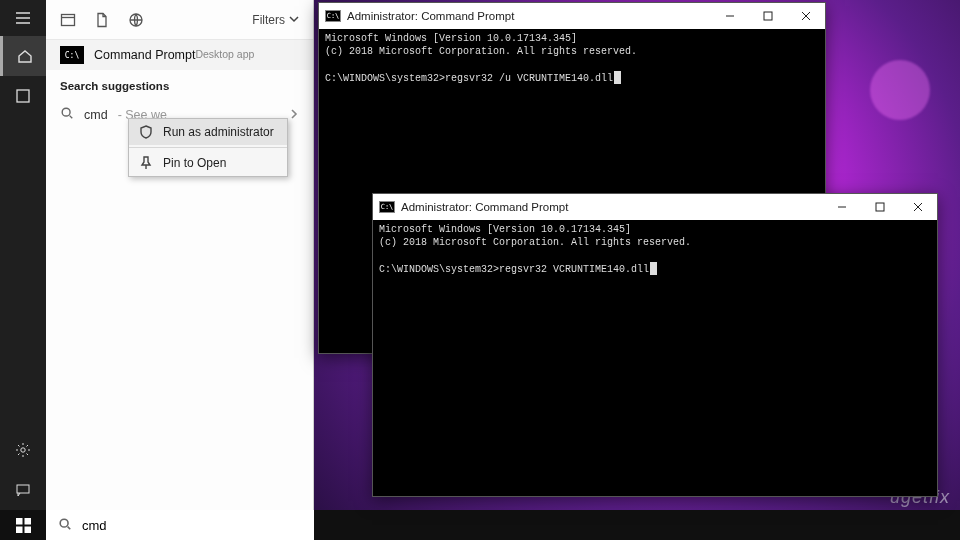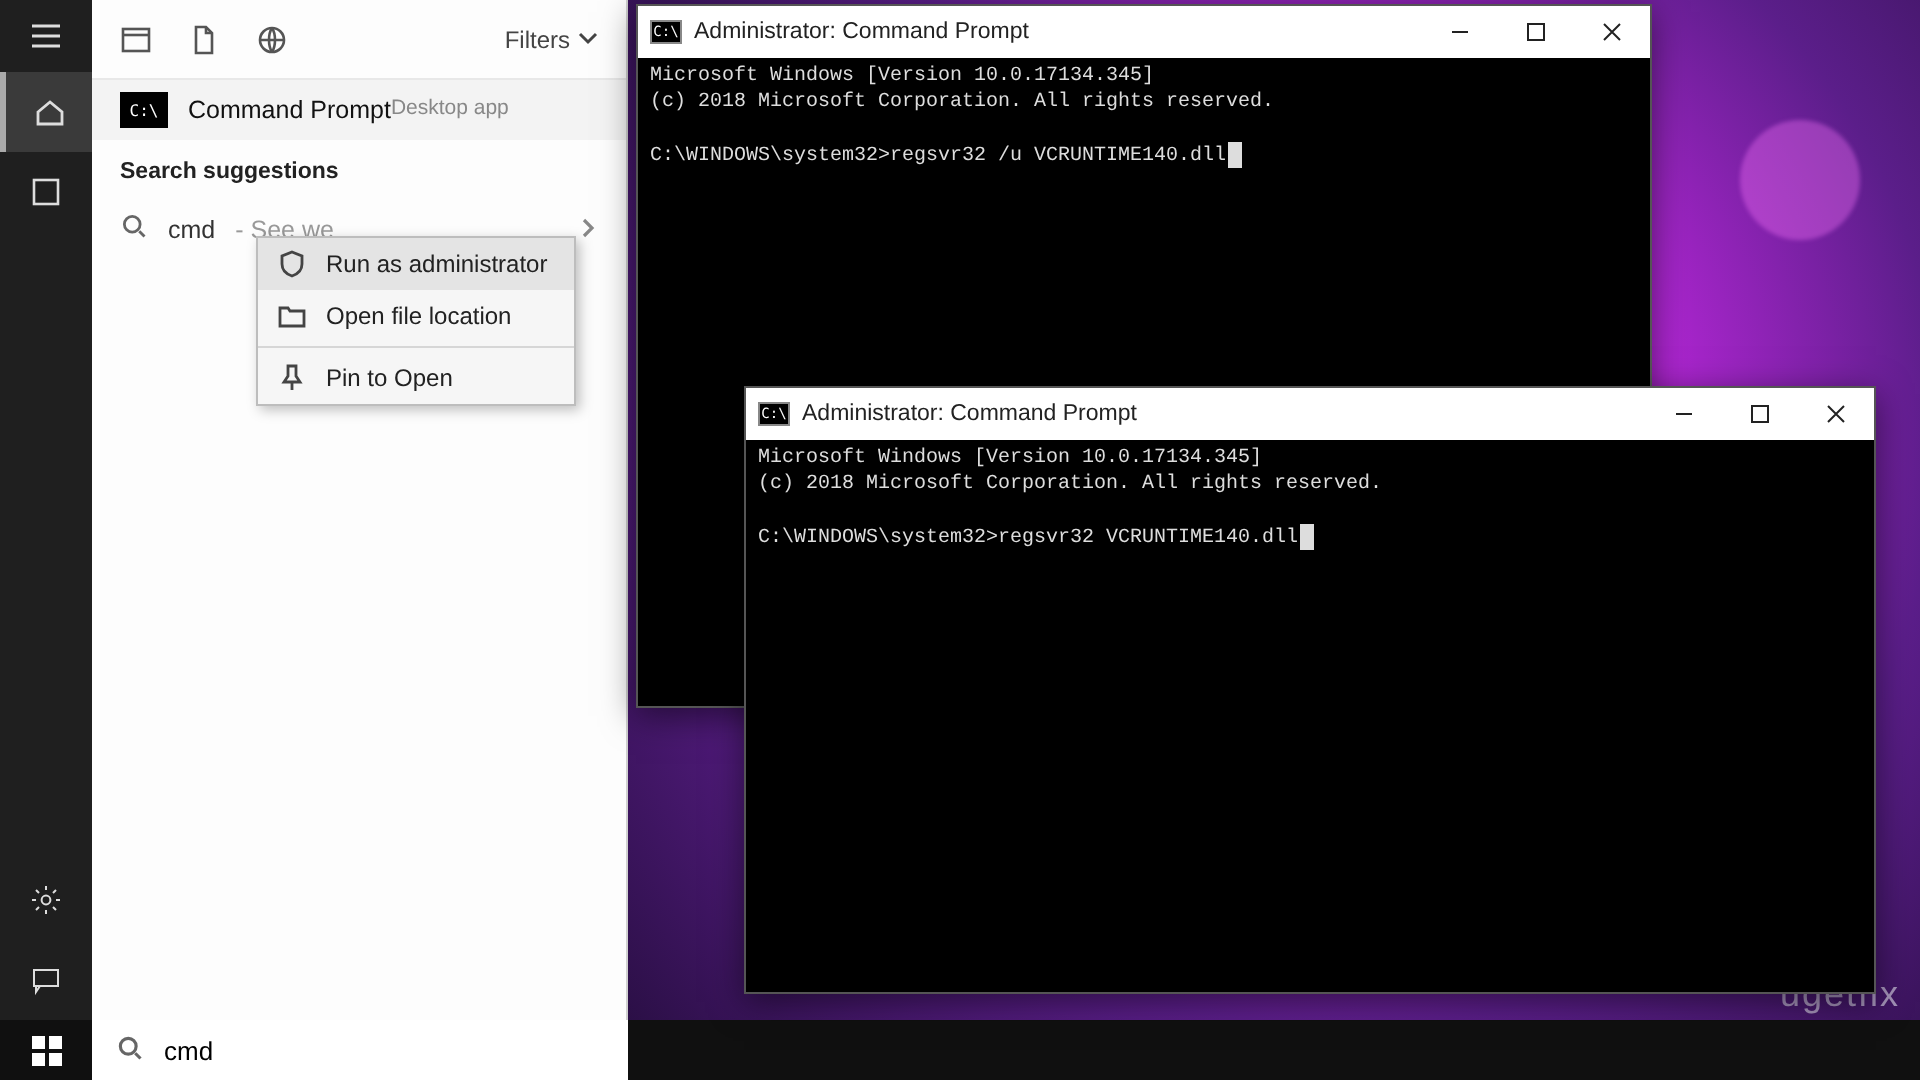--- a/index.html
+++ b/index.html
@@ -94,21 +94,21 @@
   }
   .tb-start svg{width:15px;height:15px;fill:#fff;}
   .tb-search {
     flex: 0 0 268px; height:30px; background:#fff; display:flex; align-items:center; gap:10px;
     padding:0 12px; font-size:13px; color:#333;
   }
   .tb-search .mag svg{width:14px;height:14px;stroke:#666;fill:none;stroke-width:1.8;}
   .tb-search input { border:none; outline:none; font-size:13px; width:200px; background:transparent;}
   .watermark{
     position:absolute; right:10px; bottom:32px; color:rgba(230,230,240,0.6);
-    font-size:18px; letter-spacing:1px; font-weight:300;
+    font-size:18px; font-style:italic; letter-spacing:1px; font-weight:300;
   }
 
   
   .cmd-window {
     position:absolute; background:#000; border:1px solid #555;
     box-shadow:0 4px 16px rgba(0,0,0,0.5);
     display:flex; flex-direction:column;
   }
   .cmd1 { left:318px; top:2px; width:508px; height:352px; z-index:5;}
   .cmd2 { left:372px; top:193px; width:566px; height:304px; z-index:10;}
@@ -227,28 +227,20 @@
 
 <div class="ctx-menu">
   <div class="ctx-item hover">
     <span class="ctx-icon">
         <svg viewBox="0 0 14 14">
           <path d="M7 1l5 2v4c0 3-2 5-5 6-3-1-5-3-5-6V3z"></path>
         </svg>
       </span>
     <span>Run as administrator</span>
   </div>
-  <div class="ctx-item">
-    <span class="ctx-icon">
-        <svg viewBox="0 0 14 14">
-          <path d="M1 3h4l1 1.5h7V12H1z"></path>
-        </svg>
-      </span>
-    <span>Open file location</span>
-  </div>
   <div class="ctx-sep"></div>
   <div class="ctx-item">
     <span class="ctx-icon">
         <svg viewBox="0 0 14 14">
           <path d="M5 1h4v5l2 3H3l2-3zM7 9v4"></path>
         </svg>
       </span>
     <span>Pin to Open</span>
   </div>
 </div>

